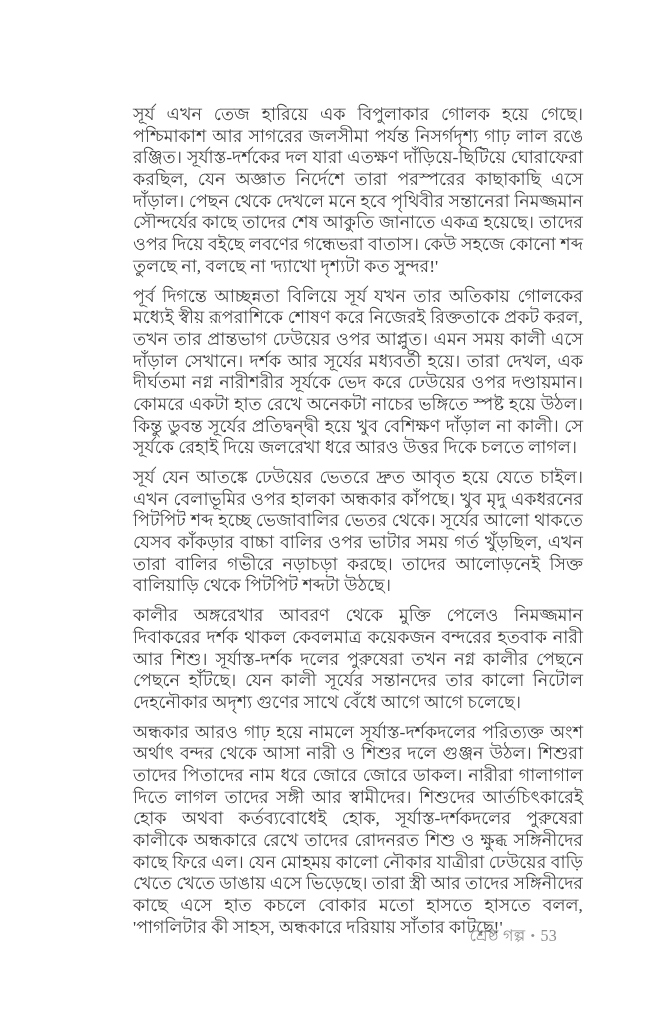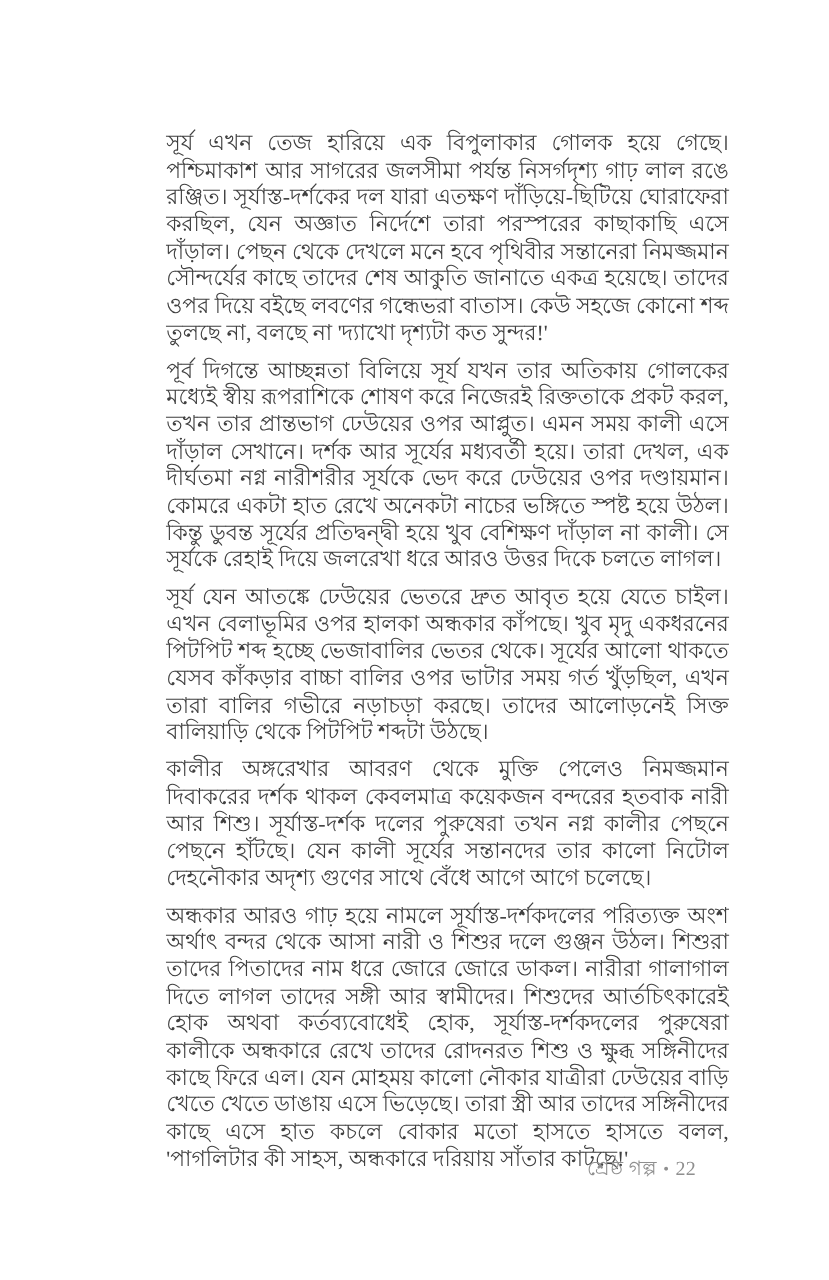--- a/index.html
+++ b/index.html
@@ -56,16 +56,16 @@
 
   <div class="text-block">
     <p>সূর্য এখন তেজ হারিয়ে এক বিপুলাকার গোলক হয়ে গেছে। পশ্চিমাকাশ আর সাগরের জলসীমা পর্যন্ত নিসর্গদৃশ্য গাঢ় লাল রঙে রঞ্জিত। সূর্যাস্ত-দর্শকের দল যারা এতক্ষণ দাঁড়িয়ে-ছিটিয়ে ঘোরাফেরা করছিল, যেন অজ্ঞাত নির্দেশে তারা পরস্পরের কাছাকাছি এসে দাঁড়াল। পেছন থেকে দেখলে মনে হবে পৃথিবীর সন্তানেরা নিমজ্জমান সৌন্দর্যের কাছে তাদের শেষ আকুতি জানাতে একত্র হয়েছে। তাদের ওপর দিয়ে বইছে লবণের গন্ধেভরা বাতাস। কেউ সহজে কোনো শব্দ তুলছে না, বলছে না 'দ্যাখো দৃশ্যটা কত সুন্দর!'</p>
     <p>পূর্ব দিগন্তে আচ্ছন্নতা বিলিয়ে সূর্য যখন তার অতিকায় গোলকের মধ্যেই স্বীয় রূপরাশিকে শোষণ করে নিজেরই রিক্ততাকে প্রকট করল, তখন তার প্রান্তভাগ ঢেউয়ের ওপর আপ্লুত। এমন সময় কালী এসে দাঁড়াল সেখানে। দর্শক আর সূর্যের মধ্যবর্তী হয়ে। তারা দেখল, এক দীর্ঘতমা নগ্ন নারীশরীর সূর্যকে ভেদ করে ঢেউয়ের ওপর দণ্ডায়মান। কোমরে একটা হাত রেখে অনেকটা নাচের ভঙ্গিতে স্পষ্ট হয়ে উঠল। কিন্তু ডুবন্ত সূর্যের প্রতিদ্বন্দ্বী হয়ে খুব বেশিক্ষণ দাঁড়াল না কালী। সে সূর্যকে রেহাই দিয়ে জলরেখা ধরে আরও উত্তর দিকে চলতে লাগল।</p>
     <p>সূর্য যেন আতঙ্কে ঢেউয়ের ভেতরে দ্রুত আবৃত হয়ে যেতে চাইল। এখন বেলাভূমির ওপর হালকা অন্ধকার কাঁপছে। খুব মৃদু একধরনের পিটপিট শব্দ হচ্ছে ভেজাবালির ভেতর থেকে। সূর্যের আলো থাকতে যেসব কাঁকড়ার বাচ্চা বালির ওপর ভাটার সময় গর্ত খুঁড়ছিল, এখন তারা বালির গভীরে নড়াচড়া করছে। তাদের আলোড়নেই সিক্ত বালিয়াড়ি থেকে পিটপিট শব্দটা উঠছে।</p>
     <p>কালীর অঙ্গরেখার আবরণ থেকে মুক্তি পেলেও নিমজ্জমান দিবাকরের দর্শক থাকল কেবলমাত্র কয়েকজন বন্দরের হতবাক নারী আর শিশু। সূর্যাস্ত-দর্শক দলের পুরুষেরা তখন নগ্ন কালীর পেছনে পেছনে হাঁটছে। যেন কালী সূর্যের সন্তানদের তার কালো নিটোল দেহনৌকার অদৃশ্য গুণের সাথে বেঁধে আগে আগে চলেছে।</p>
     <p>অন্ধকার আরও গাঢ় হয়ে নামলে সূর্যাস্ত-দর্শকদলের পরিত্যক্ত অংশ অর্থাৎ বন্দর থেকে আসা নারী ও শিশুর দলে গুঞ্জন উঠল। শিশুরা তাদের পিতাদের নাম ধরে জোরে জোরে ডাকল। নারীরা গালাগাল দিতে লাগল তাদের সঙ্গী আর স্বামীদের। শিশুদের আর্তচিৎকারেই হোক অথবা কর্তব্যবোধেই হোক, সূর্যাস্ত-দর্শকদলের পুরুষেরা কালীকে অন্ধকারে রেখে তাদের রোদনরত শিশু ও ক্ষুব্ধ সঙ্গিনীদের কাছে ফিরে এল। যেন মোহময় কালো নৌকার যাত্রীরা ঢেউয়ের বাড়ি খেতে খেতে ডাঙায় এসে ভিড়েছে। তারা স্ত্রী আর তাদের সঙ্গিনীদের কাছে এসে হাত কচলে বোকার মতো হাসতে হাসতে বলল, 'পাগলিটার কী সাহস, অন্ধকারে দরিয়ায় সাঁতার কাটছে!'</p>
   </div>
 
   <div class="page-footer">
-    <span>শ্রেষ্ঠ গল্প</span><span class="bullet">•</span><span>22</span>
+    <span>শ্রেষ্ঠ গল্প</span><span class="bullet">•</span><span>53</span>
   </div>
 
 </div>
 
 </body></html>

